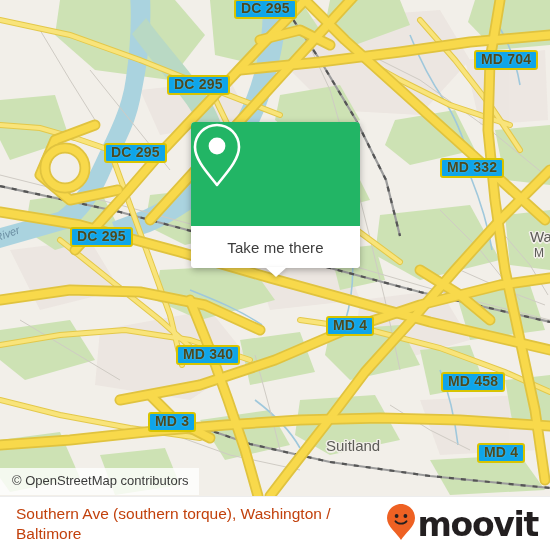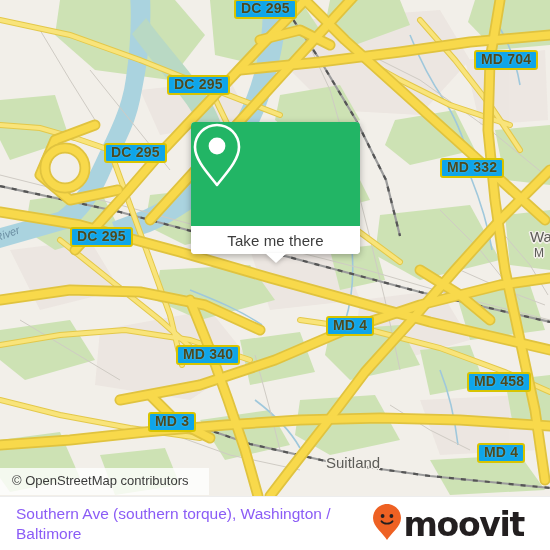--- a/index.html
+++ b/index.html
@@ -56,42 +56,42 @@
     transform-origin:left center;
   }
 
   
   #attrib{
     position:absolute;left:0;top:468px;
     background:rgba(255,255,255,.78);
     color:#3b3b3b;
     font-size:13px;
     line-height:20px;
-    padding:3px 20px 4px 12px;
+    padding:3px 10px 4px 12px;
     white-space:nowrap;
     font-family:"Liberation Sans", sans-serif;
   }
 
   
   #card{
     position:absolute;left:191px;top:122px;width:169px;
     border-radius:4px;
     box-shadow:0 2px 7px rgba(0,0,0,.30);
     overflow:visible;
     background:#ffffff;
   }
   #card-top{
     background:#22b565;
     height:104px;
     border-radius:4px 4px 0 0;
     display:flex;align-items:center;justify-content:center;
   }
   #card-bottom{
     background:#ffffff;
-    height:28px;
+    height:42px;
     border-radius:0 0 4px 4px;
     display:flex;align-items:center;justify-content:center;
     position:relative;
   }
   #card-label{
     color:#3c3c3c;font-size:15px;letter-spacing:.1px;
     font-family:"Liberation Sans", sans-serif;
   }
   #card-tail{
     position:absolute;left:50%;bottom:-9px;margin-left:-11px;
@@ -105,29 +105,29 @@
   
   #footer{
     position:absolute;left:0;top:496px;width:550px;height:54px;
     background:#ffffff;
     border-top:1px solid #ededed;
     display:flex;align-items:center;
   }
   #footer-title{
     flex:1 1 auto;
     padding:0 8px 0 16px;
-    color:#8b5cf6;
+    color:#c2410c;
     font-size:15.5px;
     line-height:20px;
     font-family:"Liberation Sans", sans-serif;
   }
   #moovit-logo{
     flex:0 0 auto;
     display:flex;align-items:center;
-    padding-right:26px;
+    padding-right:12px;
   }
   #moovit-word{
     color:#231f20;
     font-size:33px;
     font-weight:bold;
     letter-spacing:-1.3px;
     line-height:33px;
     margin-left:1px;
     font-family:"DejaVu Sans", sans-serif;
   }
@@ -315,25 +315,25 @@
     </svg>
 
     <div class="shield" style="left:234px;top:-1px;">DC 295</div>
     <div class="shield" style="left:167px;top:75px;">DC 295</div>
     <div class="shield" style="left:474px;top:50px;">MD 704</div>
     <div class="shield" style="left:104px;top:143px;">DC 295</div>
     <div class="shield" style="left:408px;top:158px;margin-left:32px;">MD 332</div>
     <div class="shield" style="left:70px;top:227px;">DC 295</div>
     <div class="shield" style="left:326px;top:316px;">MD 4</div>
     <div class="shield" style="left:176px;top:345px;">MD 340</div>
-    <div class="shield" style="left:467px;top:372px;">MD 458</div>
+    <div class="shield" style="left:441px;top:372px;">MD 458</div>
     <div class="shield" style="left:148px;top:412px;">MD 3</div>
     <div class="shield" style="left:477px;top:443px;">MD 4</div>
 
-    <div class="placelabel" style="left:326px;top:454px;">Suitland</div>
+    <div class="placelabel" style="left:326px;top:437px;">Suitland</div>
     <div class="placelabel" style="left:530px;top:228px;">Wa</div>
     <div class="placelabel small" style="left:534px;top:246px;">M</div>
     <div class="waterlabel" style="left:-5px;top:232px;">River</div>
 
     <div id="attrib">© OpenStreetMap contributors</div>
 
     <div id="card">
       <div id="card-top">
         <span>
           <svg width="52" height="66" viewBox="0 0 52 66" aria-hidden="true">

